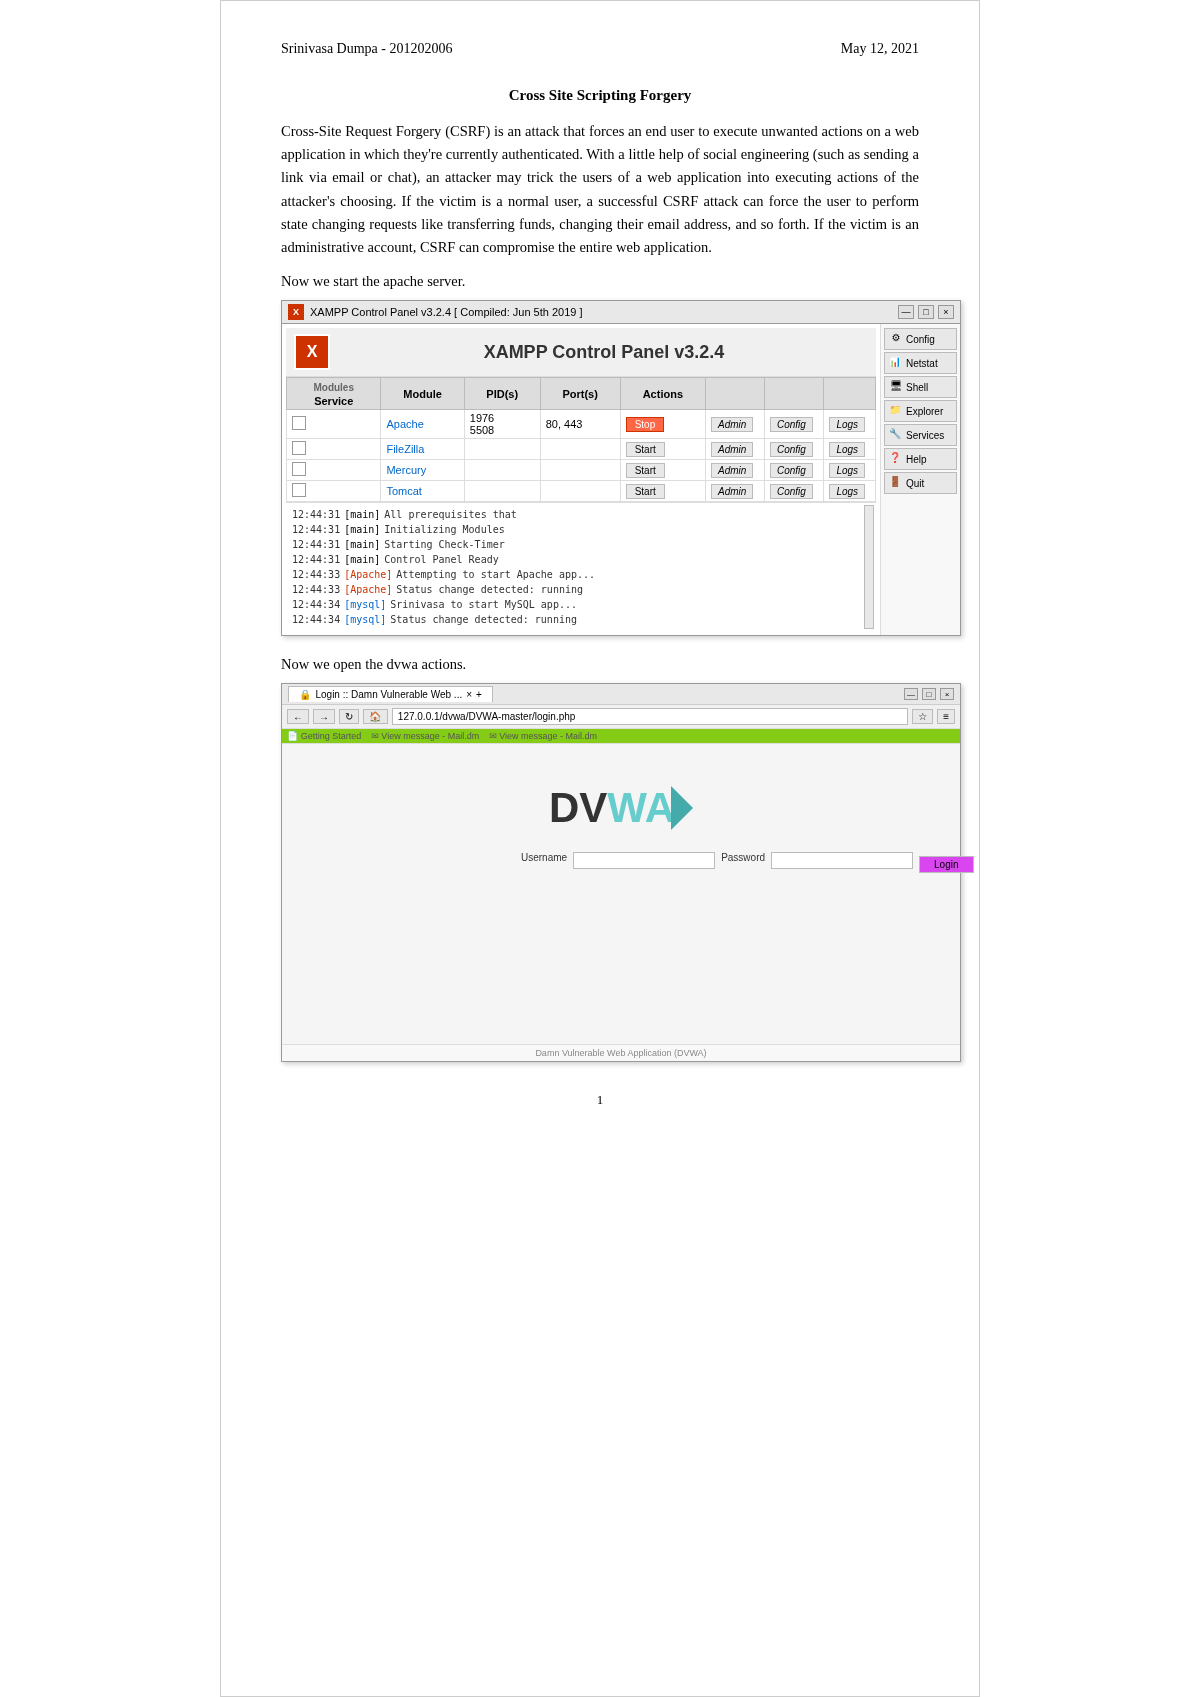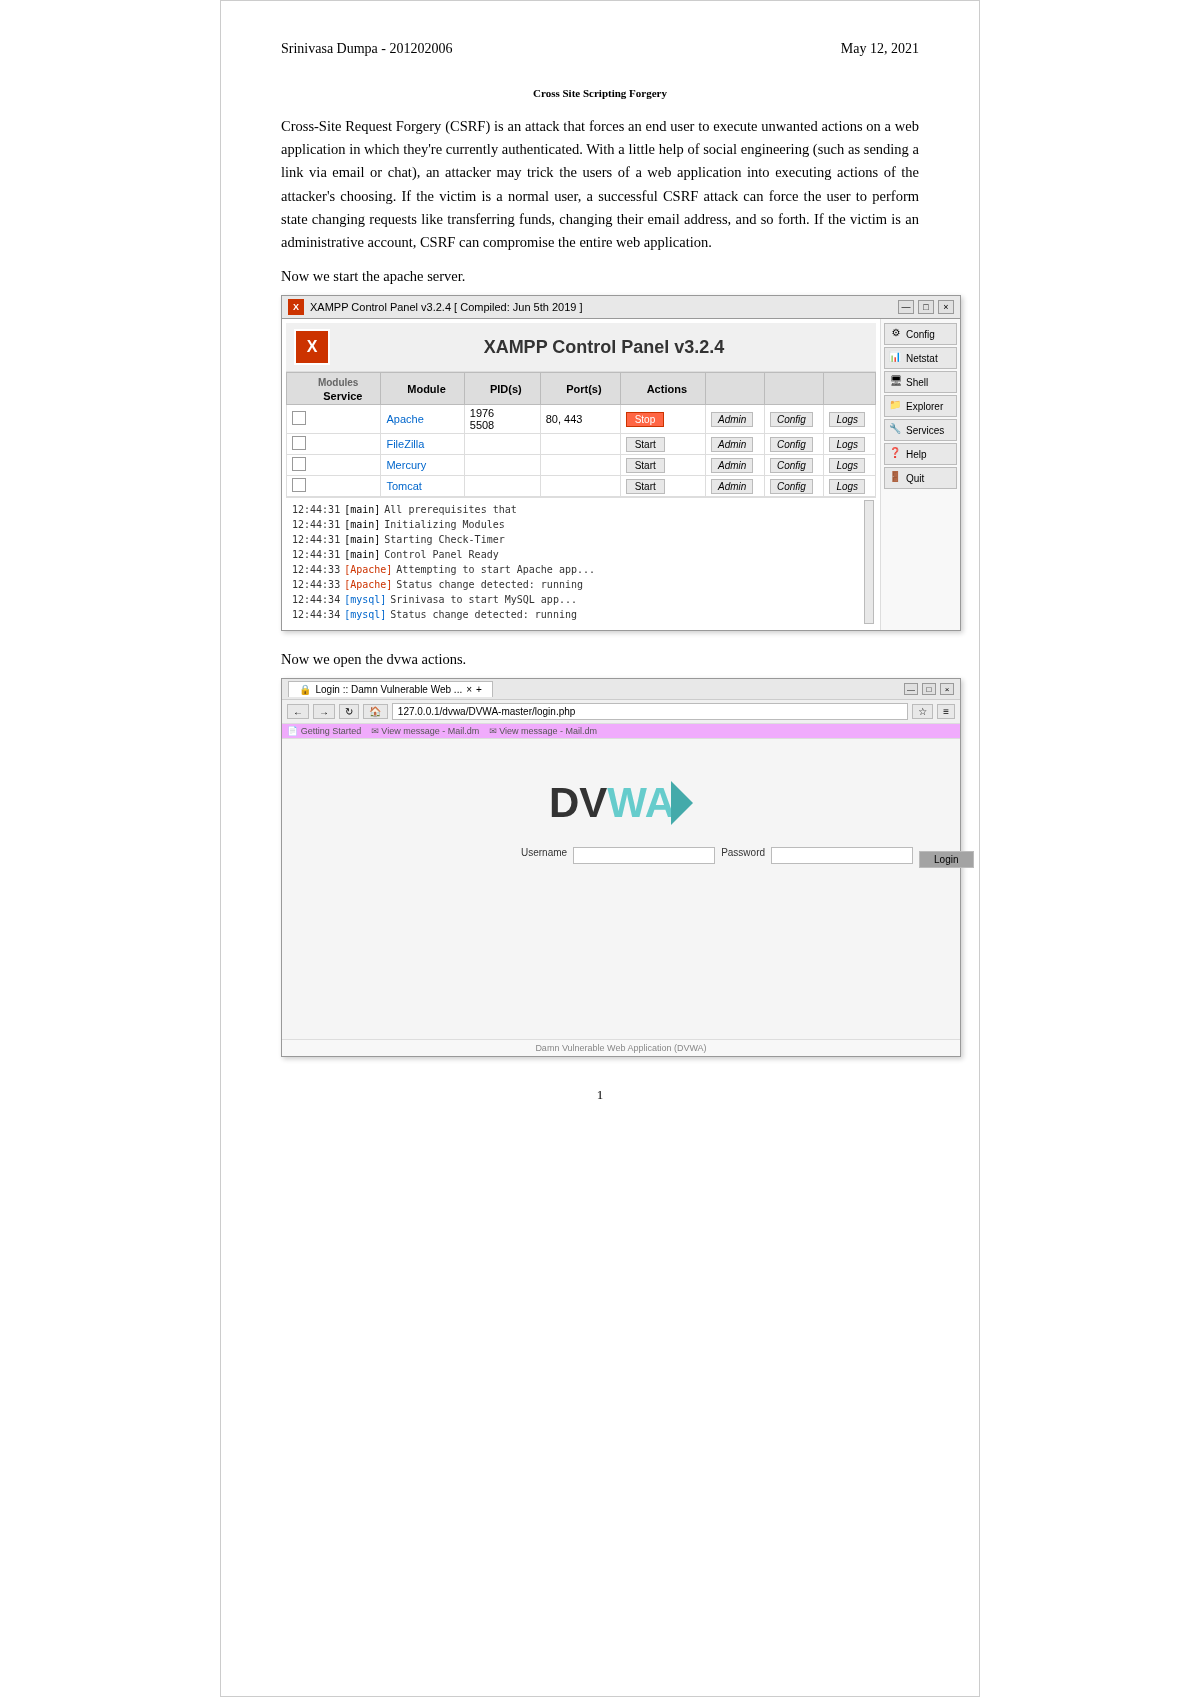--- a/index.html
+++ b/index.html
@@ -20,21 +20,21 @@
     .header {
       display: flex;
       justify-content: space-between;
       margin-bottom: 30px;
       font-size: 14px;
     }
     .doc-title {
       text-align: center;
       font-weight: bold;
       margin-bottom: 16px;
-      font-size: 11px;
+      font-size: 15px;
     }
     .paragraph {
       text-align: justify;
       line-height: 1.6;
       margin-bottom: 14px;
       font-size: 14.5px;
     }
     .section-label {
       margin-bottom: 10px;
       font-size: 14.5px;
@@ -150,21 +150,21 @@
     }
     .xampp-table {
       width: 100%;
       border-collapse: collapse;
       font-size: 11px;
     }
     .xampp-table th {
       background: #ddd;
       border: 1px solid #bbb;
       padding: 2px 18px;
-      text-align: right;
+      text-align: center;
       font-weight: bold;
     }
     .xampp-table td {
       border: 1px solid #ddd;
       padding: 2px 5px;
       vertical-align: middle;
     }
     .module-checkbox {
       width: 14px;
       height: 14px;
@@ -283,21 +283,21 @@
       cursor: pointer;
     }
     .browser-address {
       flex: 1;
       background: #fff;
       border: 1px solid #bbb;
       padding: 2px 5px;
       font-size: 10px;
     }
     .browser-bookmarks {
-      background: #f0abfc;
+      background: #84cc16;
       border-bottom: 1px solid #ddd;
       padding: 2px 5px;
       font-size: 9px;
       color: #555;
       display: flex;
       gap: 10px;
     }
     .browser-content {
       background: #f5f5f5;
       min-height: 300px;
@@ -338,21 +338,21 @@
       color: #333;
     }
     .dvwa-form input {
       width: 160px;
       border: 1px solid #bbb;
       padding: 2px 4px;
       font-size: 10px;
       background: #fff;
     }
     .dvwa-login-btn {
-      background: #a3a3a3;
+      background: #d946ef;
       border: 1px solid #bbb;
       padding: 2px 14px;
       font-size: 10px;
       cursor: pointer;
       align-self: center;
       margin-top: 4px;
     }
     .browser-footer {
       background: #f8f8f8;
       border-top: 1px solid #ddd;

